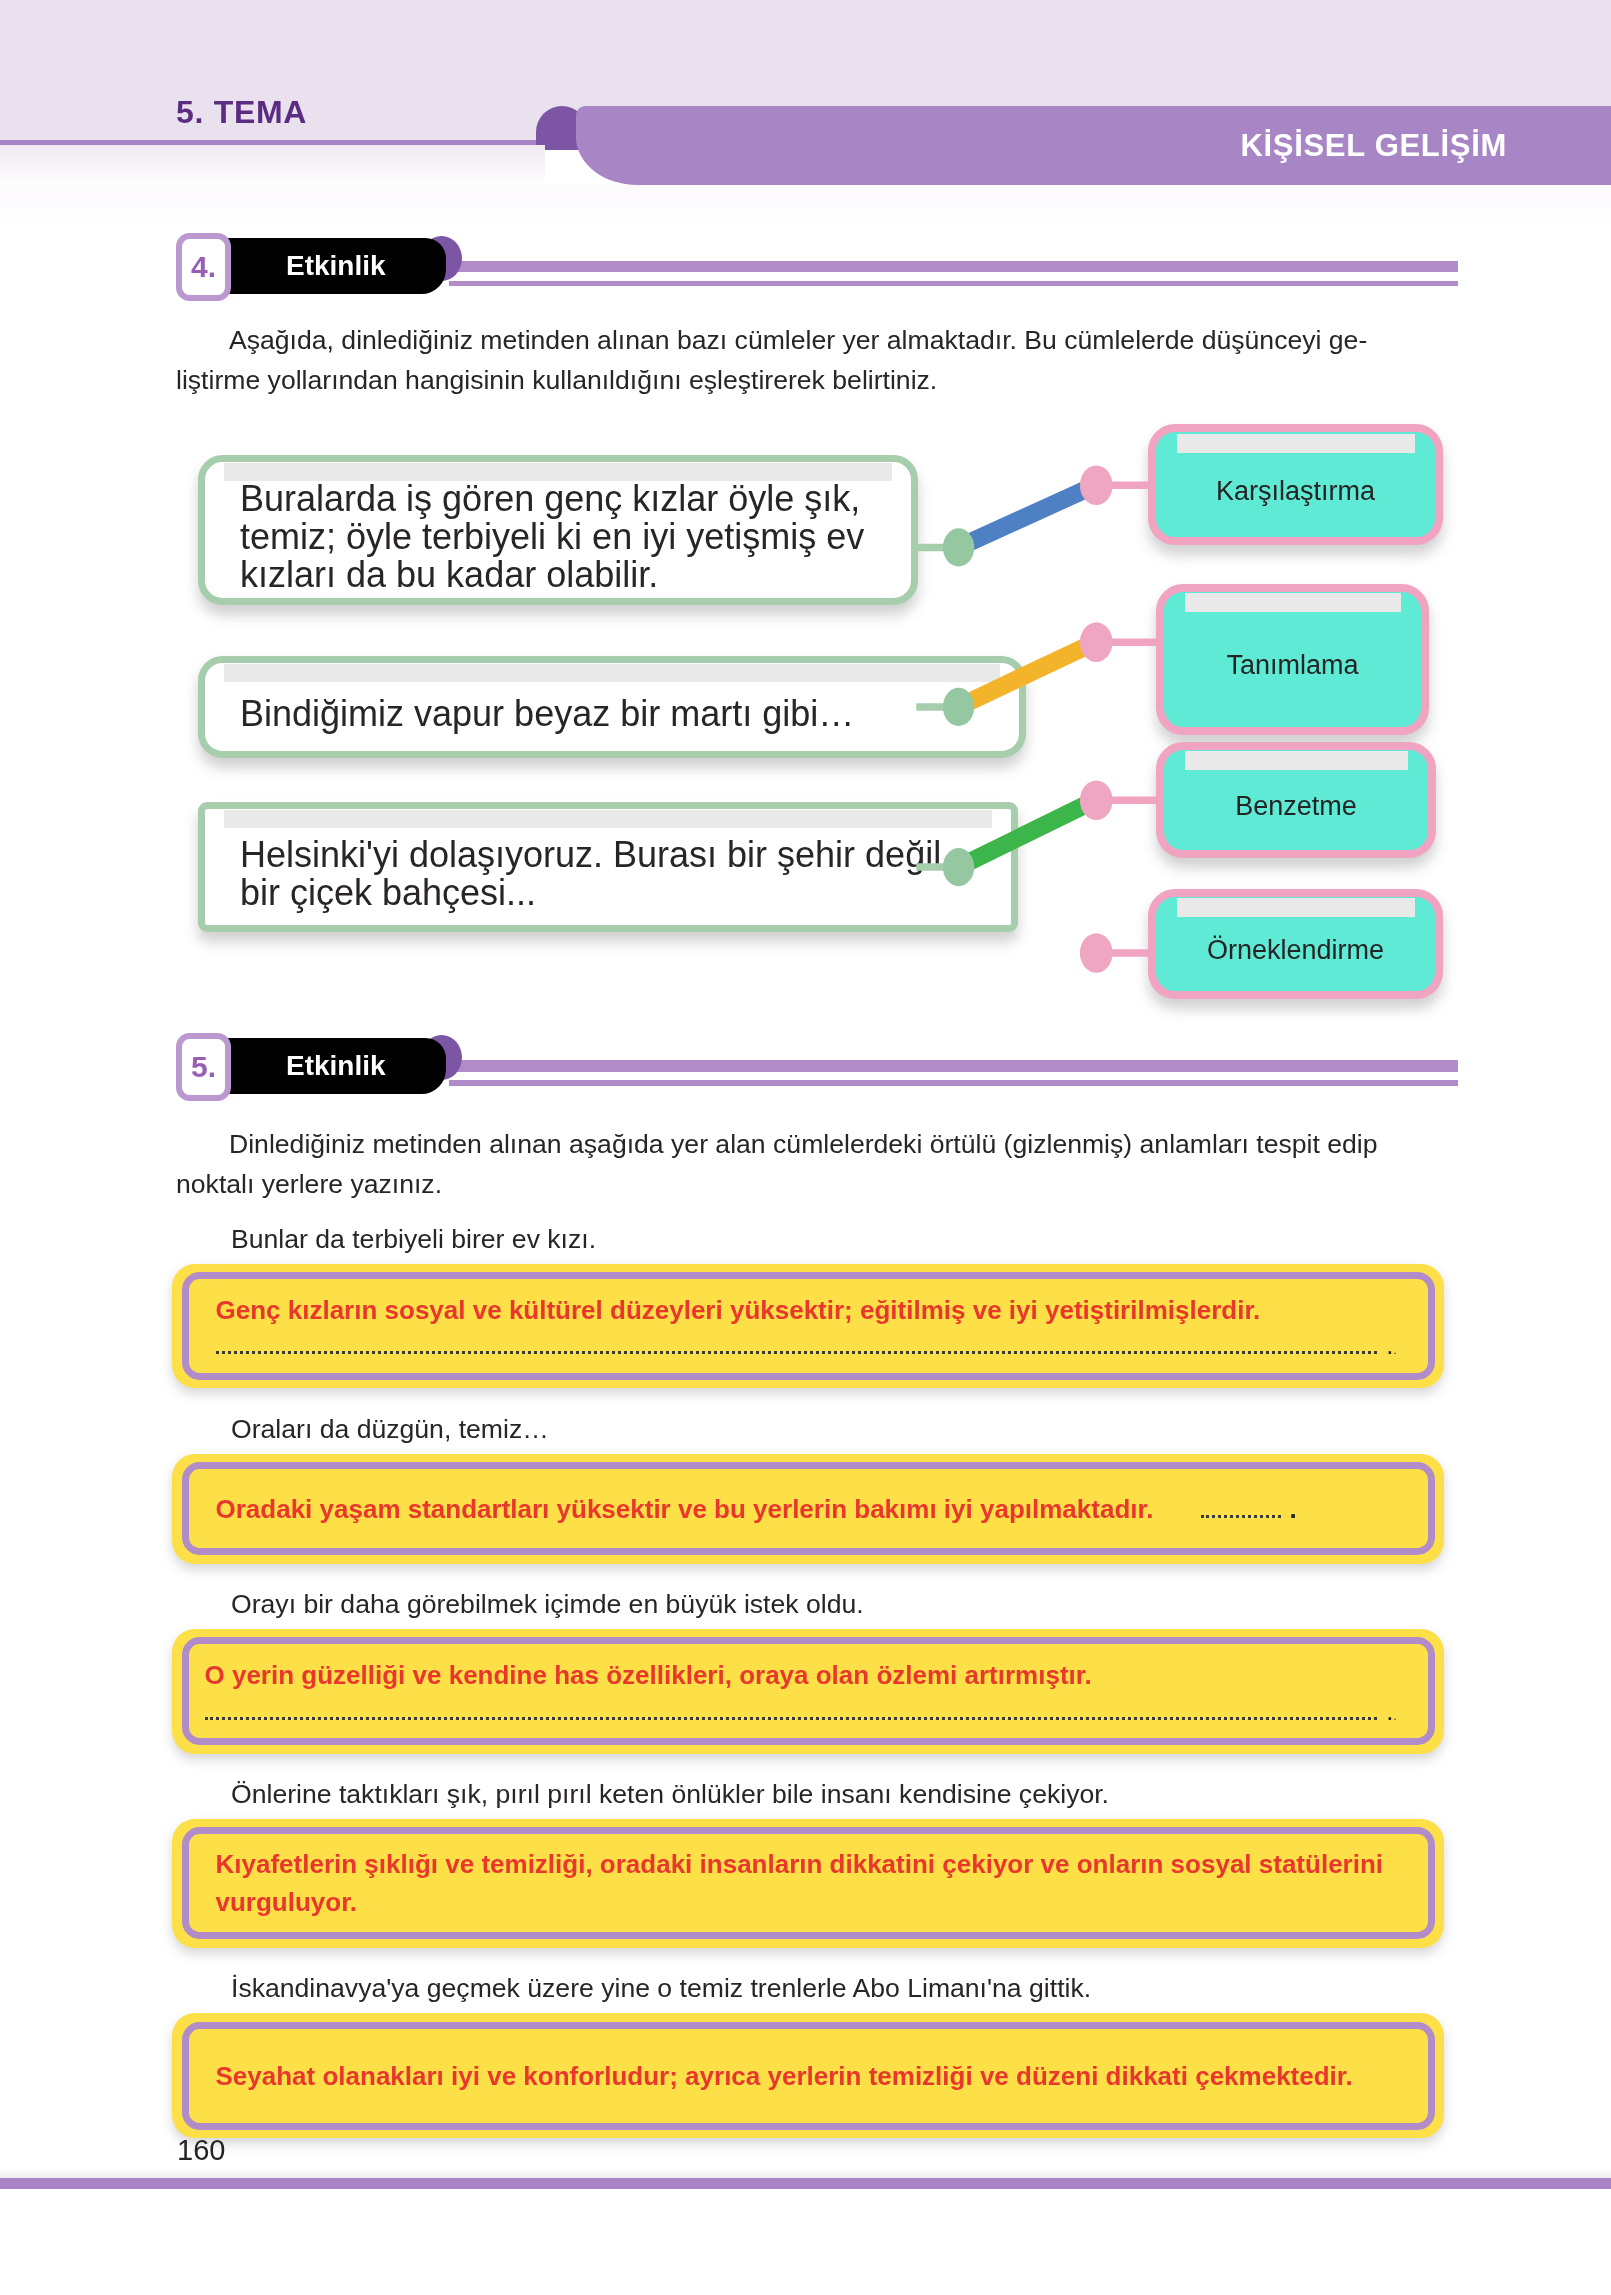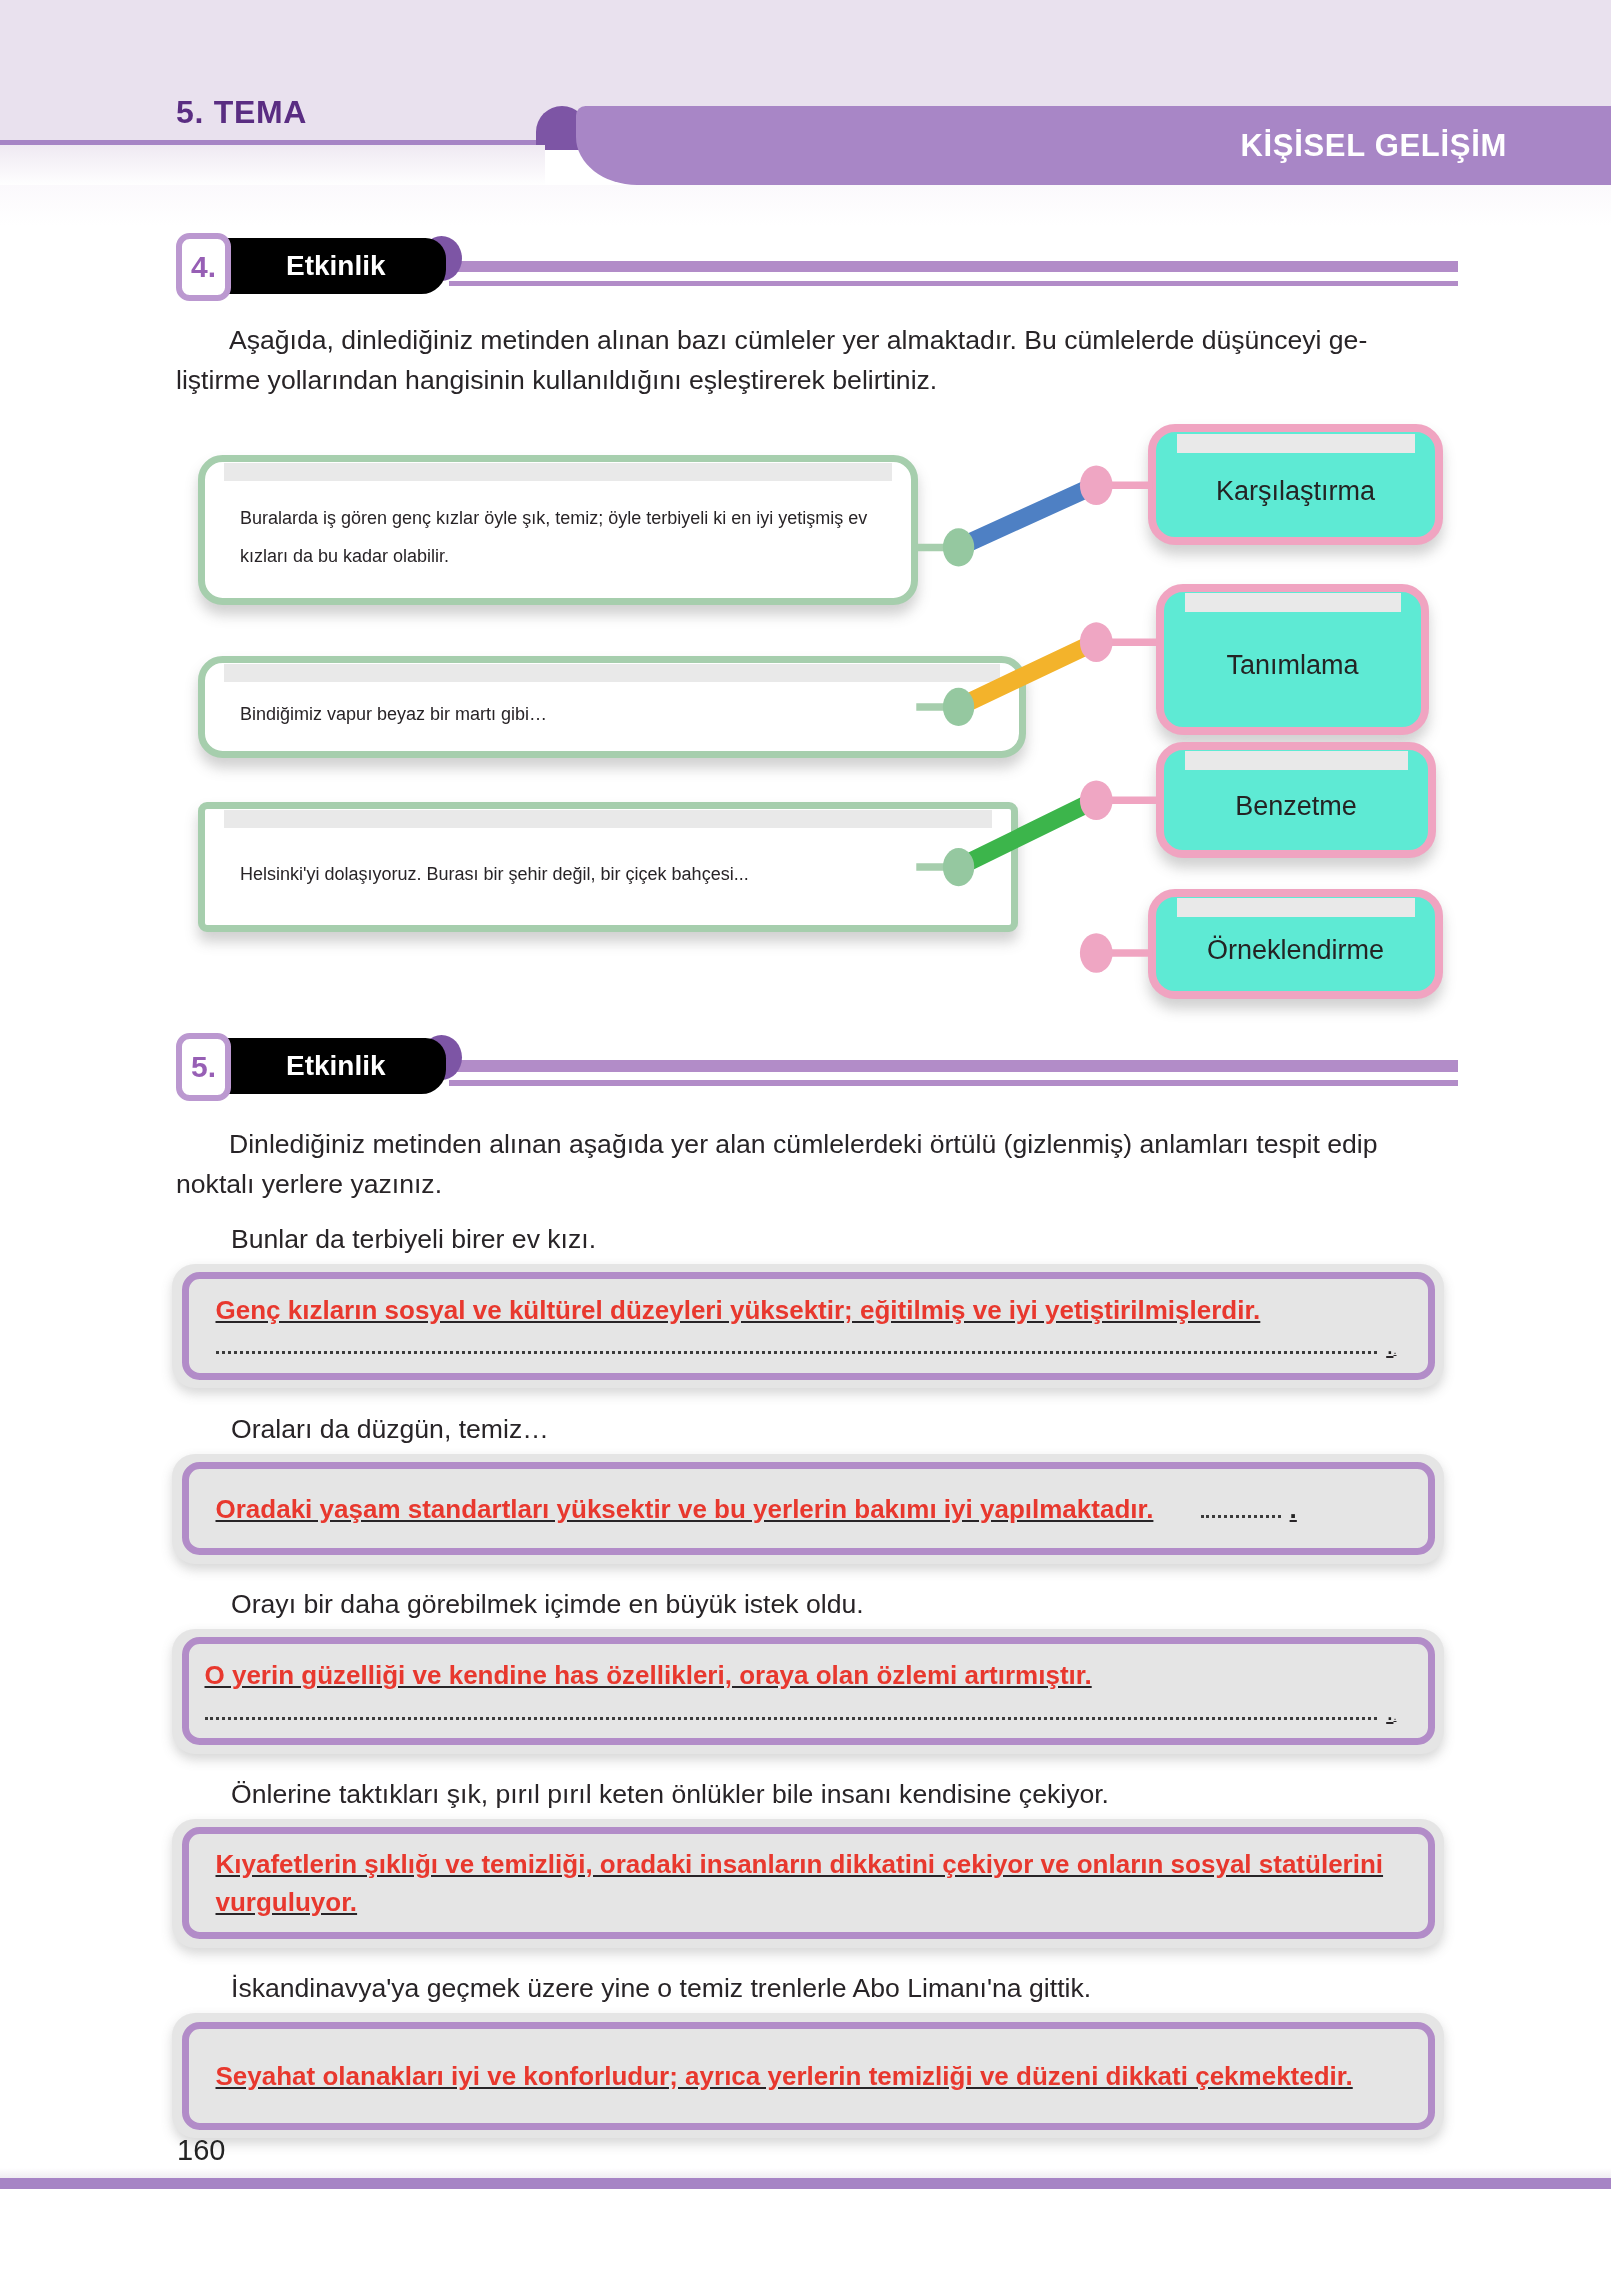--- a/index.html
+++ b/index.html
@@ -30,28 +30,28 @@
   
   .instruction { margin:16.4px 153px 0 176px; font-size:26.6px; line-height:40px; color:#282427; }
   .instr-line.indent { text-indent:53px; }
   .prompt { margin:24.5px 153px 0 176px; font-size:26.6px; line-height:33px; color:#282427; text-indent:55px; }
   .prompt.first { margin-top:19px; }
 
   
   .match-area { position:relative; height:600px; margin-top:11px; }
   .sent-box { position:absolute; background:#ffffff; border:7.5px solid #a6cead; border-radius:24.5px; box-shadow:0 9.5px 12.3px rgba(90,90,90,0.28); display:flex; align-items:center; padding:20.5px 41px 5.5px 35px; }
   .sent-box::before { content:""; position:absolute; top:1.4px; left:19px; right:19px; height:17.7px; background:#e9e9e9; }
-  .sent-text { font-size:18px; line-height:38px; color:#282427; }
+  .sent-text { font-size:36px; line-height:38px; color:#282427; }
   .label-box { position:absolute; background:#5eead4; border:8.9px solid #f0a4c1; border-radius:27px; box-shadow:0 9.5px 12.3px rgba(90,90,90,0.28); display:flex; align-items:center; justify-content:center; padding-top:12.3px; }
   .label-box::before { content:""; position:absolute; top:1.4px; left:20.5px; right:20.5px; height:19px; background:#e9e9e9; }
   .label-text { font-size:27px; color:#242424; }
   .match-svg { position:absolute; inset:0; width:100%; height:100%; pointer-events:none; }
 
   
-  .answer-card { margin:8.2px 167px 0 172px; background:#e5e5e5; border-radius:23px; box-shadow:0 5.5px 11px rgba(100,100,100,0.25); padding:8.2px 9.5px;text-decoration:underline; }
+  .answer-card { margin:8.2px 167px 0 172px; background:#fde047; border-radius:23px; box-shadow:0 5.5px 11px rgba(100,100,100,0.25); padding:8.2px 9.5px; }
   .answer-inner { border:7.5px solid #b28cc8; border-radius:17.7px; padding:0 31px 0 27px; display:flex; flex-direction:column; justify-content:center; }
   .card-h1 .answer-inner { height:108px; } .card-h2 .answer-inner { height:93px; }
   .card-h3 .answer-inner { height:108px;padding-left:16px; } .card-h4 .answer-inner { height:112px; }
   .card-h5 .answer-inner { height:108px; }
   .answer-text { font-size:26px; font-weight:bold; color:#e8382e; line-height:38px; }
   .answer-line { display:flex; align-items:baseline; }
   .dots-row { display:flex; align-items:baseline; margin-top:1.4px; }
   .dots-long { flex:1; border-bottom:3.4px dotted #3b3b3b; height:5.5px; margin-right:9.5px; }
   .dots-short { width:80px; border-bottom:3.4px dotted #3b3b3b; height:5.5px; margin-left:48px; margin-right:8.2px; }
   .dots-row::after, .answer-line .period { content:"."; }

